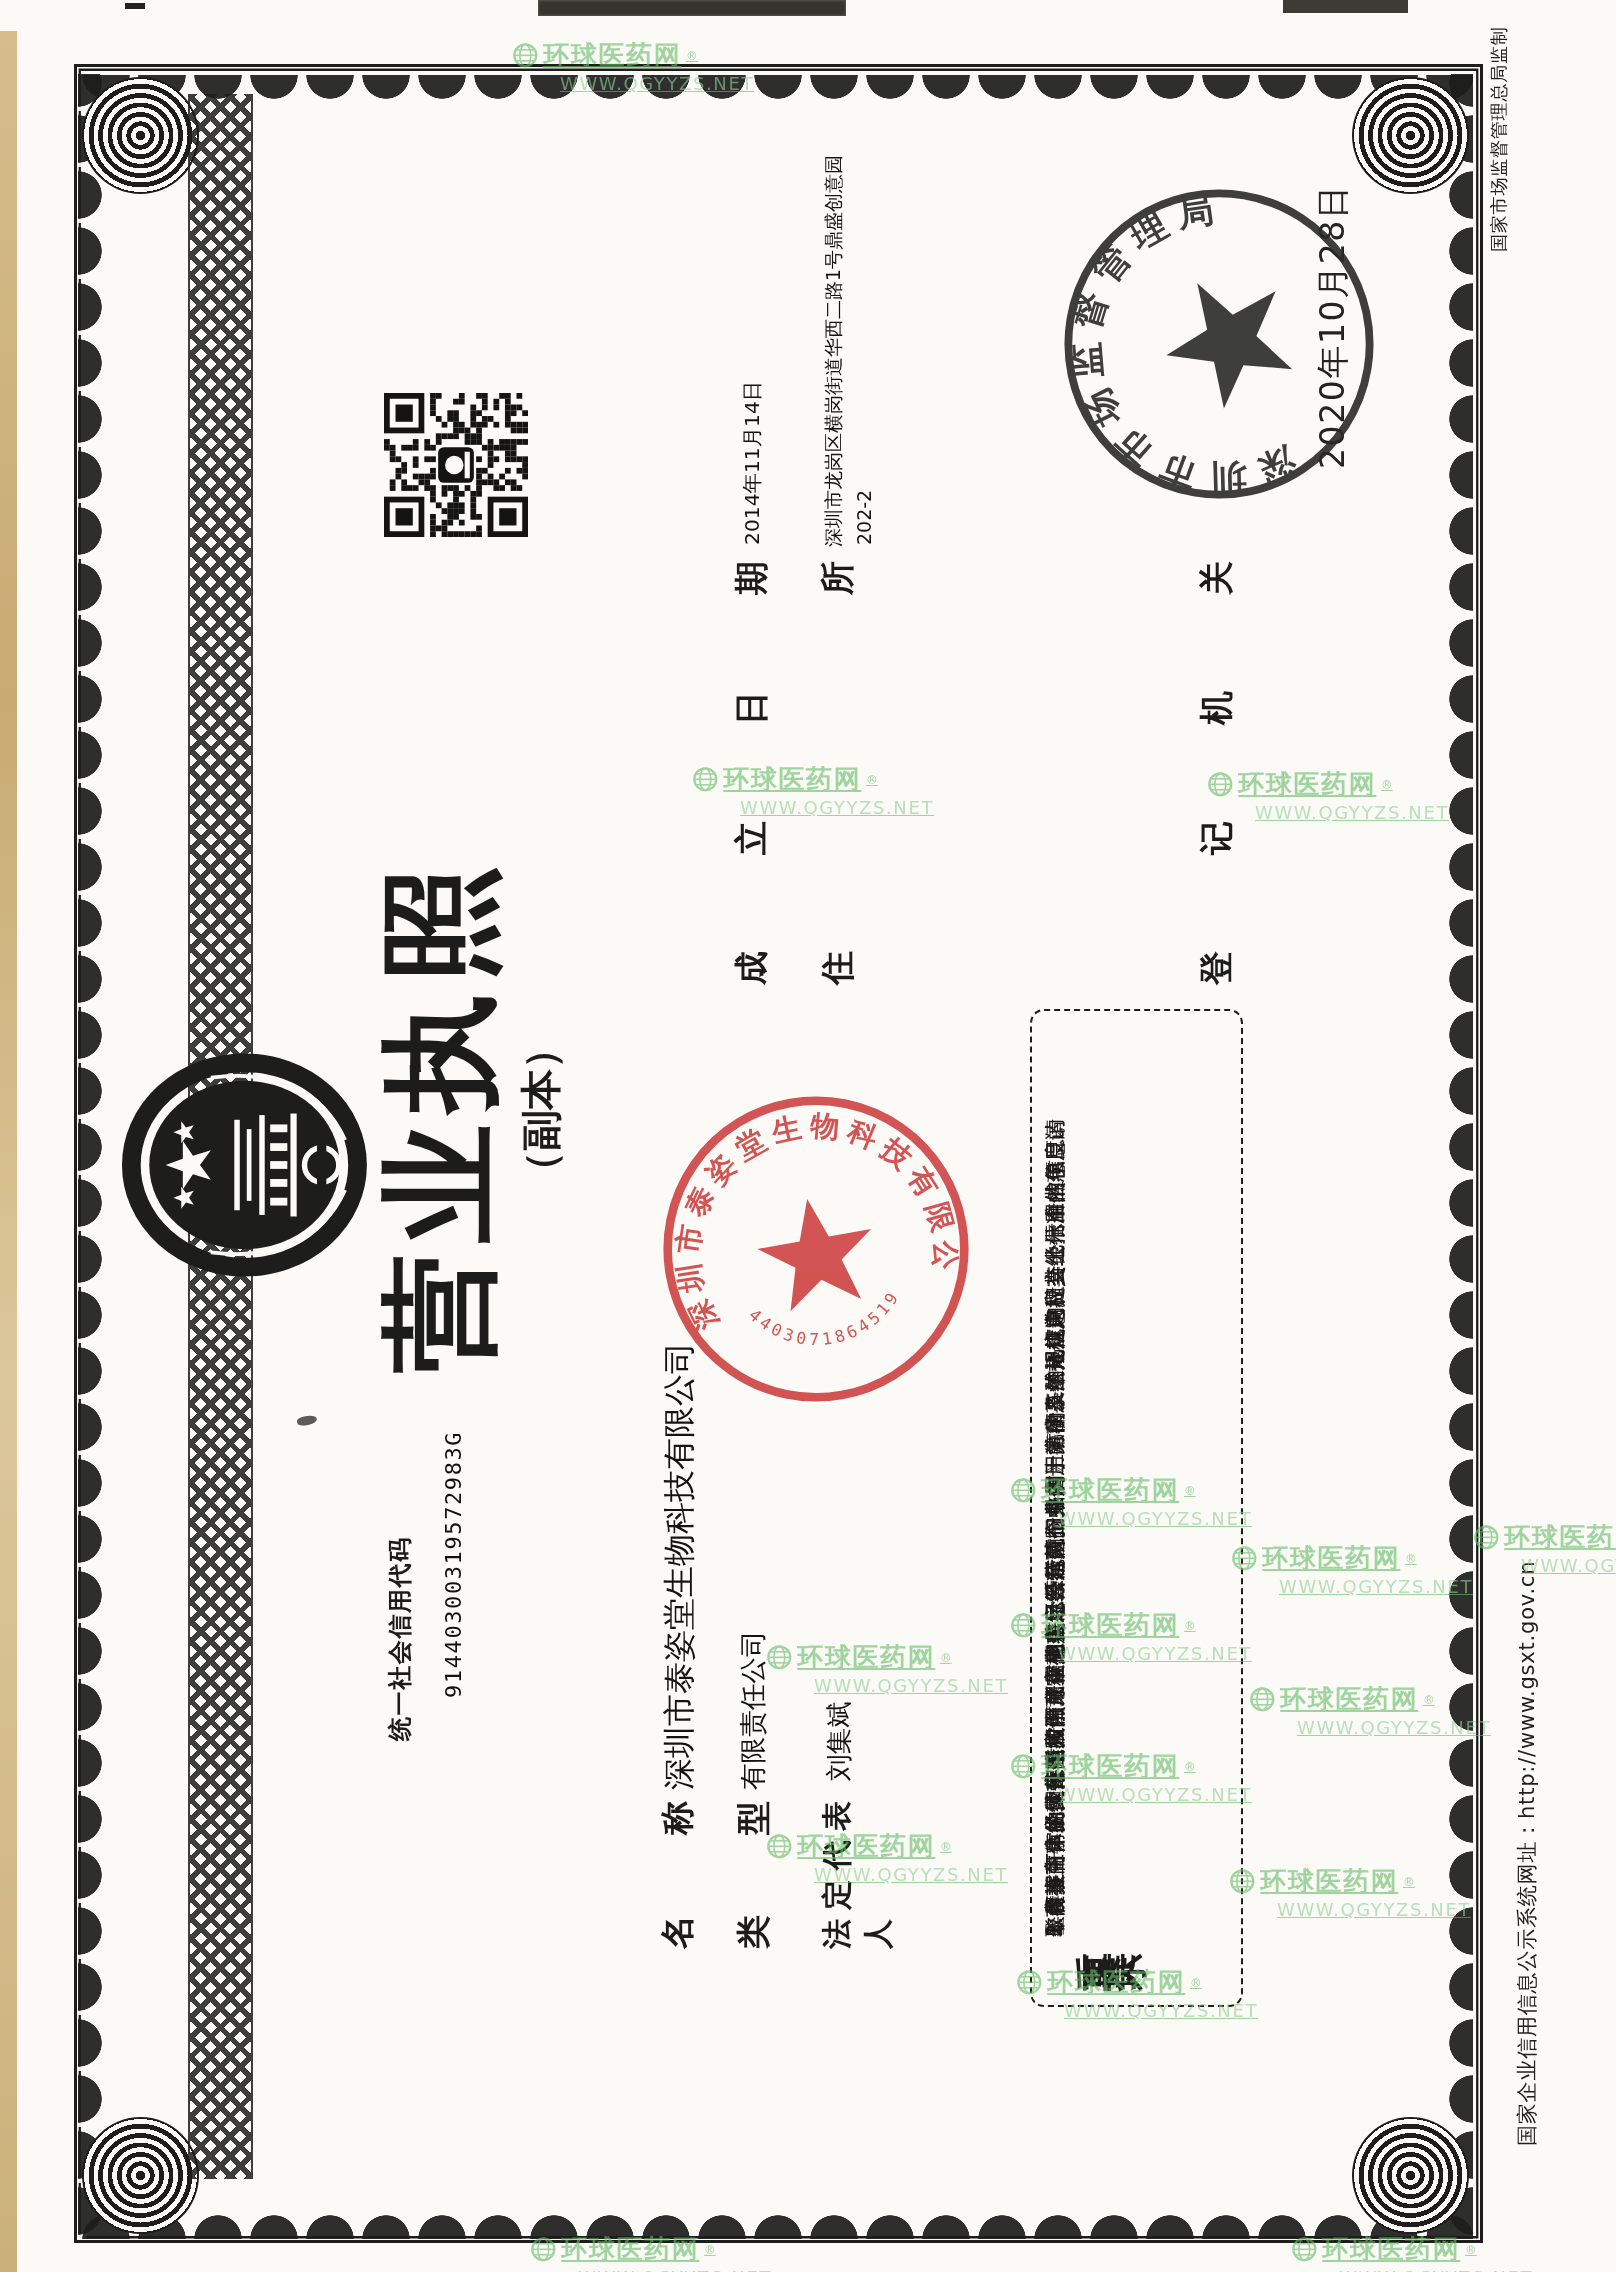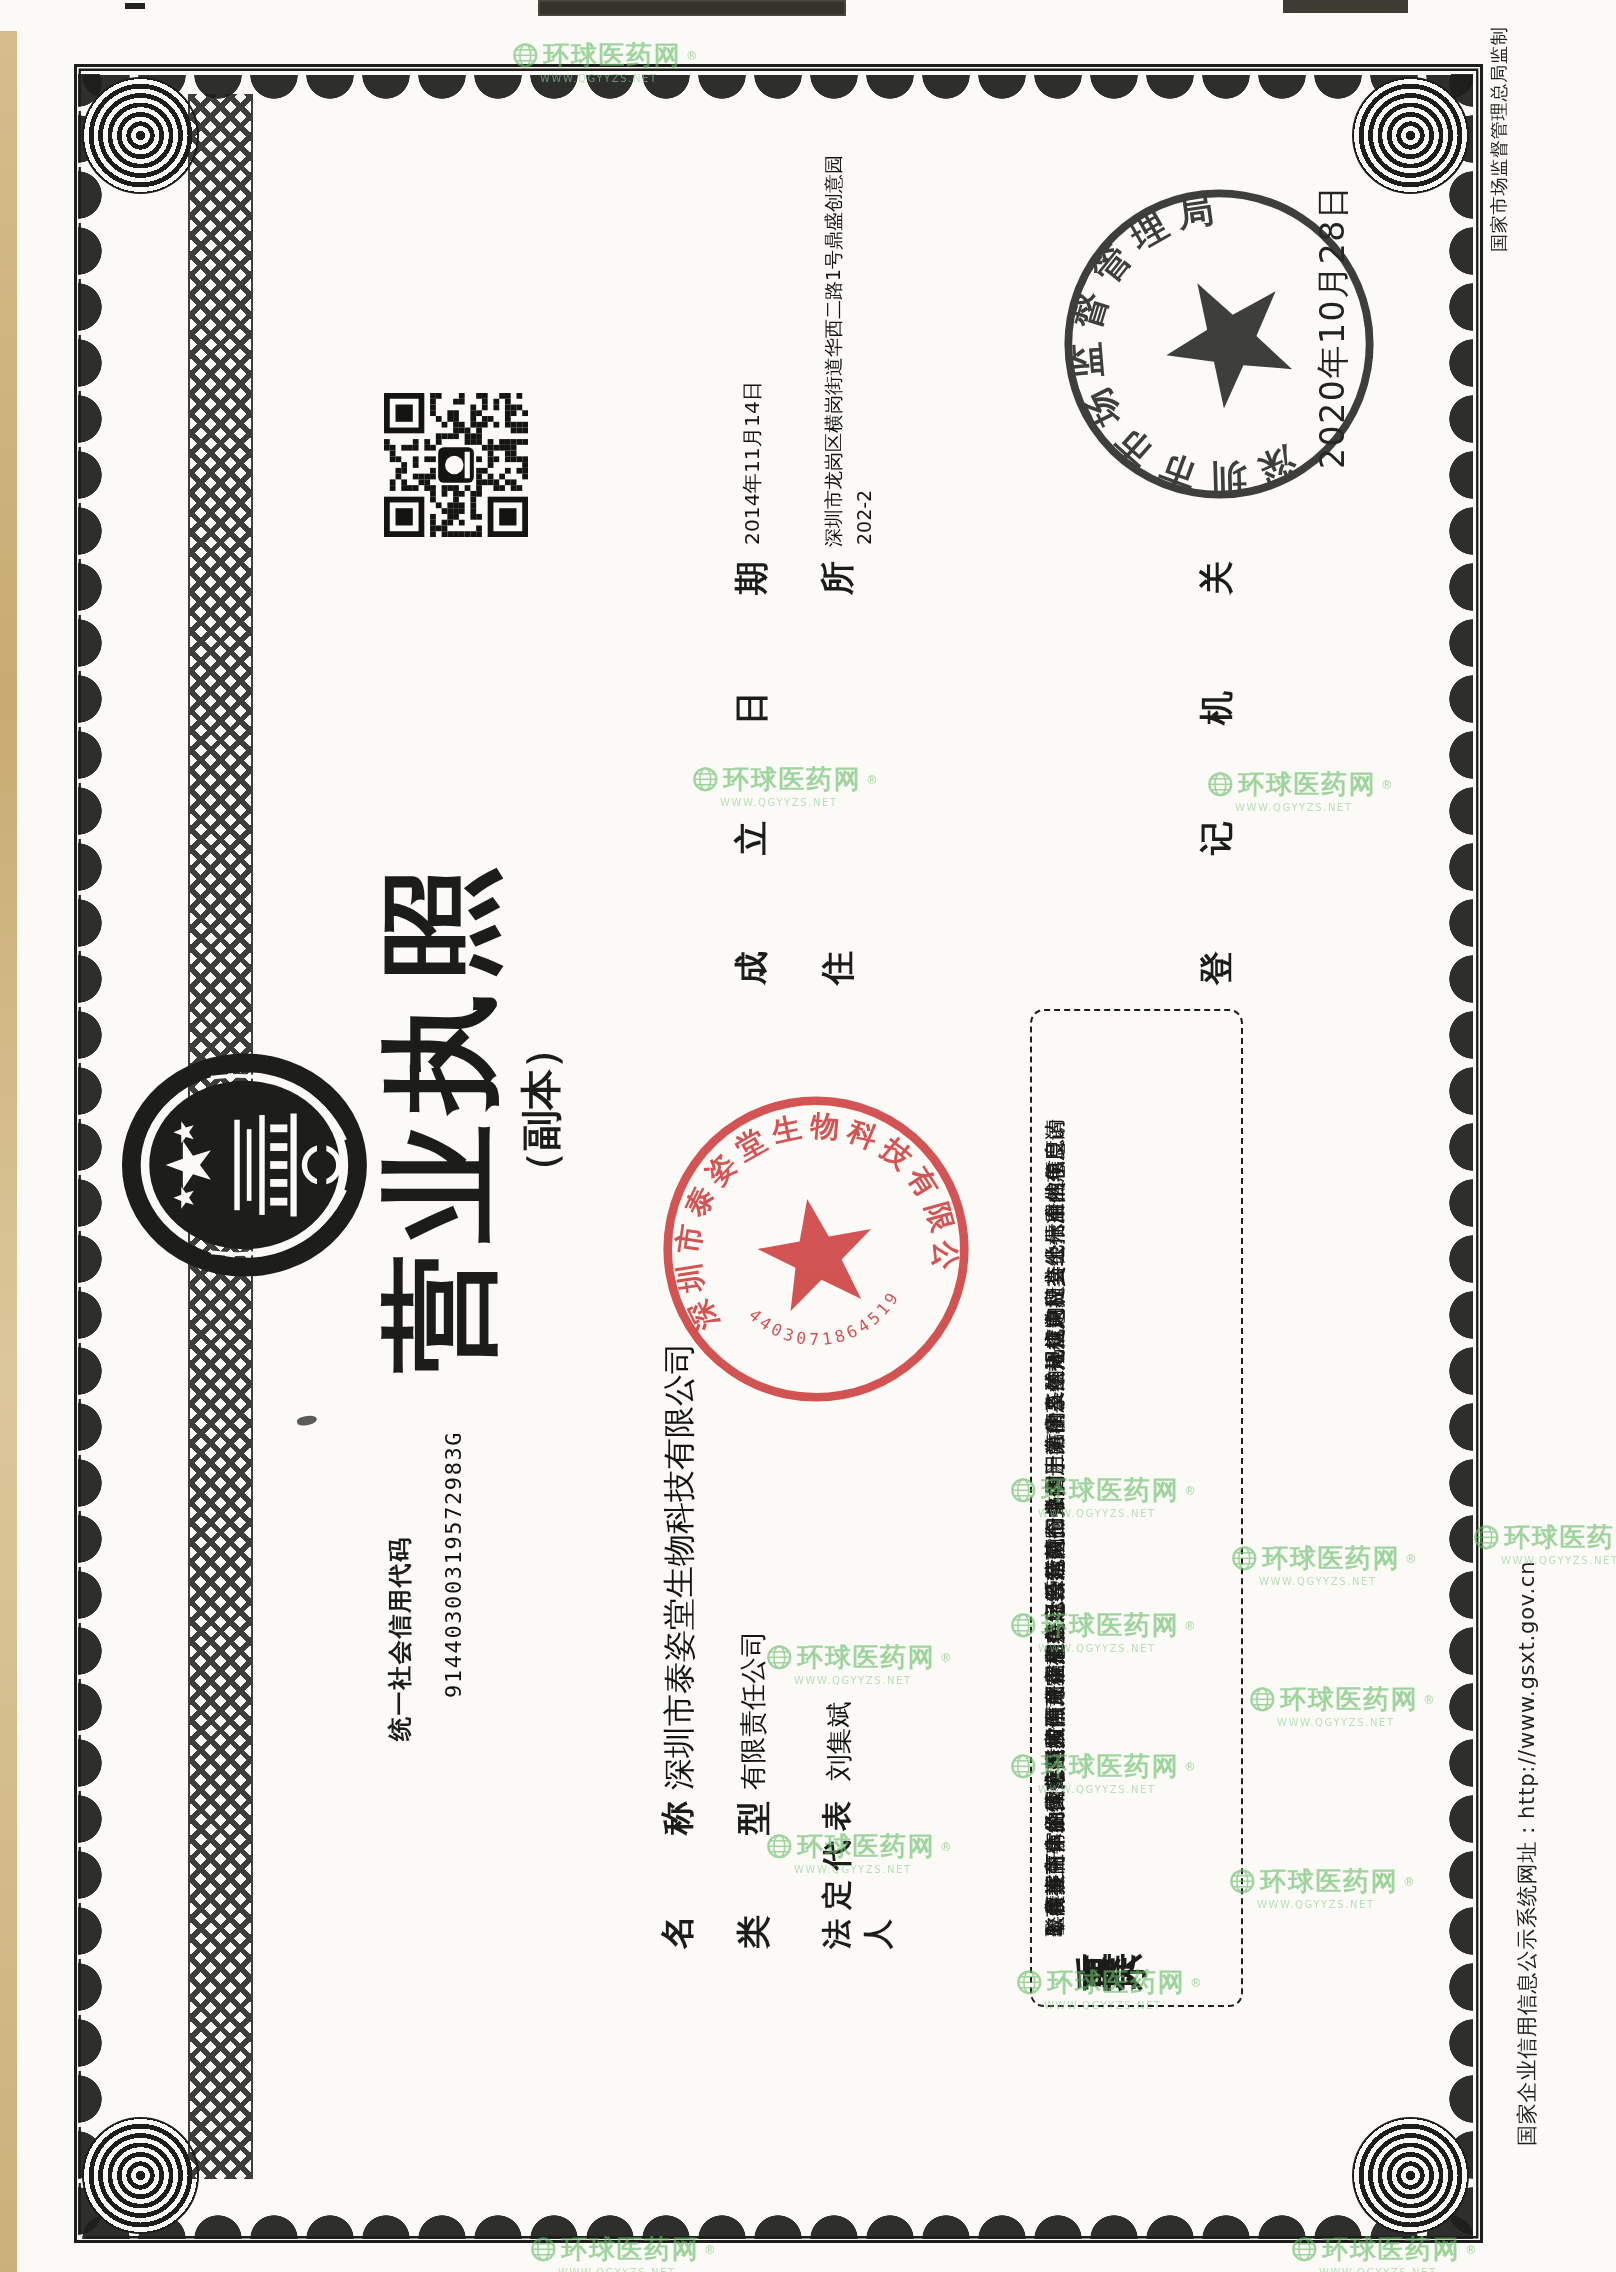--- a/index.html
+++ b/index.html
@@ -77,25 +77,25 @@
   .printed-by{left:2021px;top:1487px;font-size:18px;letter-spacing:0.8px;color:#20201c;}
   
   .seal{width:320px;height:320px;}
   .company-seal{left:864px;top:656px;}
   .authority-seal{left:1769px;top:1059px;}
   
   #qr{left:1736px;top:384px;width:144px;height:144px;}
   
   .emblem{left:991px;top:117px;width:234px;height:258px;}
   
-  .wm{position:absolute;width:180px;color:#69bd69;opacity:.62;z-index:6;}
+  .wm{position:absolute;width:180px;color:#69bd69;opacity:.62;z-index:6;text-decoration:underline;}
   .wm .row{display:flex;align-items:center;gap:4.7px;}
   .wm-name{font-size:26px;font-weight:bold;letter-spacing:1.6px;white-space:nowrap;}
   .wm-reg{font-size:11.7px;vertical-align:top;}
-  .wm-url{font-size:10px;letter-spacing:1.6px;color:#8fcf96;margin-left:28px;white-space:nowrap;}
+  .wm-url{font-size:18px;letter-spacing:1.6px;color:#8fcf96;margin-left:48px;white-space:nowrap;}
   .wm svg{flex:0 0 auto;}
   
   .artifact{position:absolute;z-index:7;}
   .tan-strip{left:0;top:31px;width:17px;height:2241px;
      background:linear-gradient(#d6bd8c,#c8ab72 30%,#dcc79b 60%,#cbb07a);}
   .dark-strip-a{left:538px;top:0;width:308px;height:15.6px;background:#35352e;
      box-shadow:inset 0 0 0 1.6px #4a4a40;}
   .dark-strip-b{left:1283px;top:0;width:125px;height:12.5px;background:#3c3c34;}
   .tick{left:125px;top:3.1px;width:20.3px;height:6.3px;background:#222;}
   .ink-mark{left:297px;top:1416px;width:20.3px;height:9.4px;background:#333;opacity:.8;

